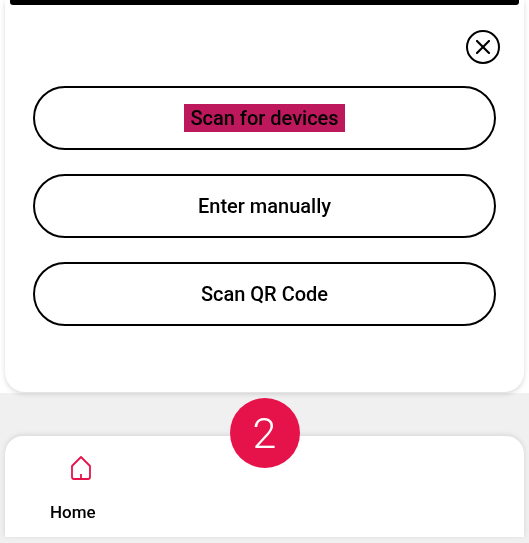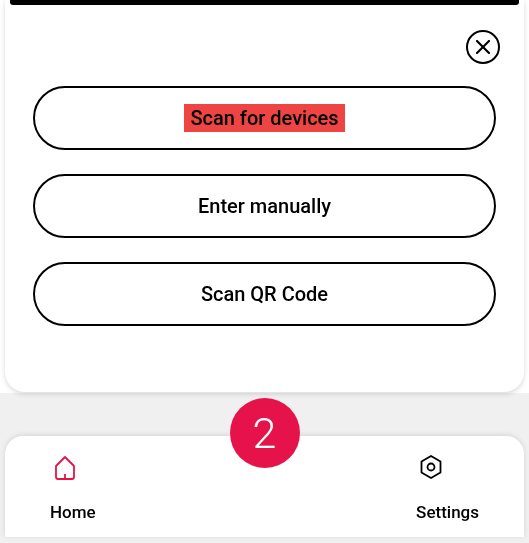--- a/index.html
+++ b/index.html
@@ -66,21 +66,21 @@
       font-weight: 500;
       color: #000;
       cursor: pointer;
       display: flex;
       align-items: center;
       justify-content: center;
       font-family: inherit;
     }
     
     .highlight {
-      background: #ef4444;
+      background: #be185d;
       padding: 2px 6px;
     }
     
     .background-layer {
       position: absolute;
       bottom: 0;
       left: 0;
       right: 0;
       height: 150px;
       background: #f0f0f0;
@@ -99,21 +99,21 @@
       display: flex;
       align-items: center;
       justify-content: space-between;
       padding: 0 45px;
       z-index: 5;
     }
     
     .nav-item {
       display: flex;
       flex-direction: column;
-      align-items: flex-start;
+      align-items: flex-end;
       gap: 16px;
       cursor: pointer;
     }
     
     .nav-label {
       font-size: 17px;
       font-weight: 500;
       color: #000;
     }
     
@@ -192,22 +192,13 @@
   <div class="nav-item">
     <span class="home-icon">
       <svg viewBox="0 0 30 30" fill="none" stroke="#e6134b" stroke-width="1.8">
         <path d="M6 14 L15 5 L24 14 L24 25 Q24 27 22 27 L8 27 Q6 27 6 25 Z" stroke-linejoin="round"></path>
         <line x1="15" y1="22" x2="15" y2="27"></line>
       </svg>
     </span>
     <span class="nav-label">Home</span>
   </div>
 
-  <div class="nav-item">
-    <span class="settings-icon">
-      <svg viewBox="0 0 30 30" fill="none" stroke="#000" stroke-width="1.8">
-        <polygon points="15,4 24.5,9.5 24.5,20.5 15,26 5.5,20.5 5.5,9.5" stroke-linejoin="round"></polygon>
-        <circle cx="15" cy="15" r="3.5"></circle>
-      </svg>
-    </span>
-    <span class="nav-label">Settings</span>
-  </div>
 </div>
 
 </body></html>

